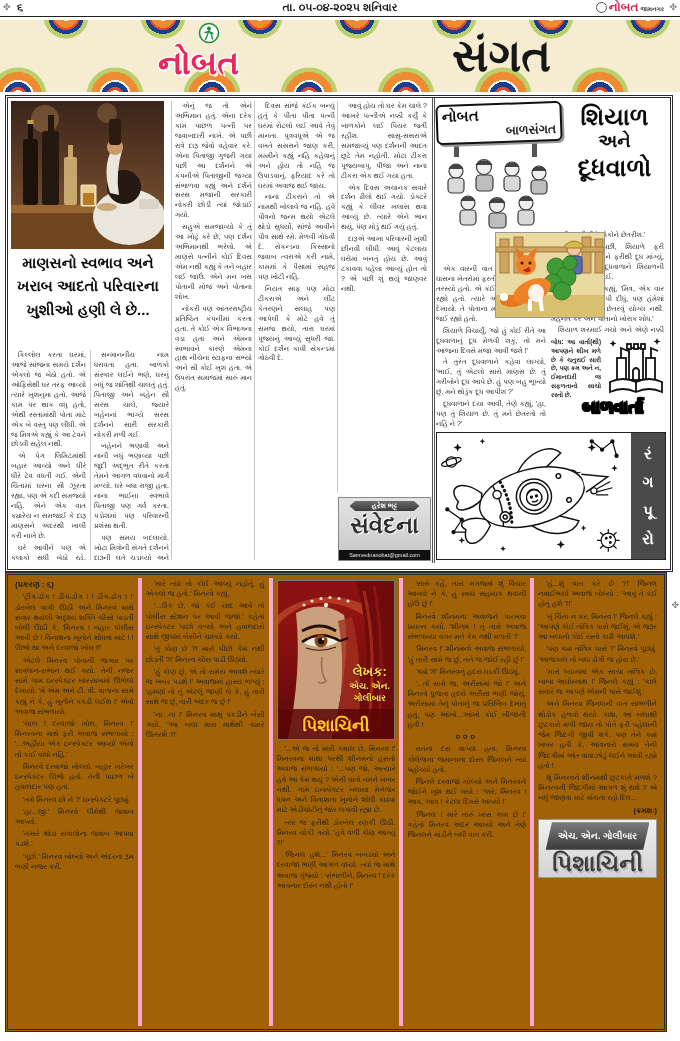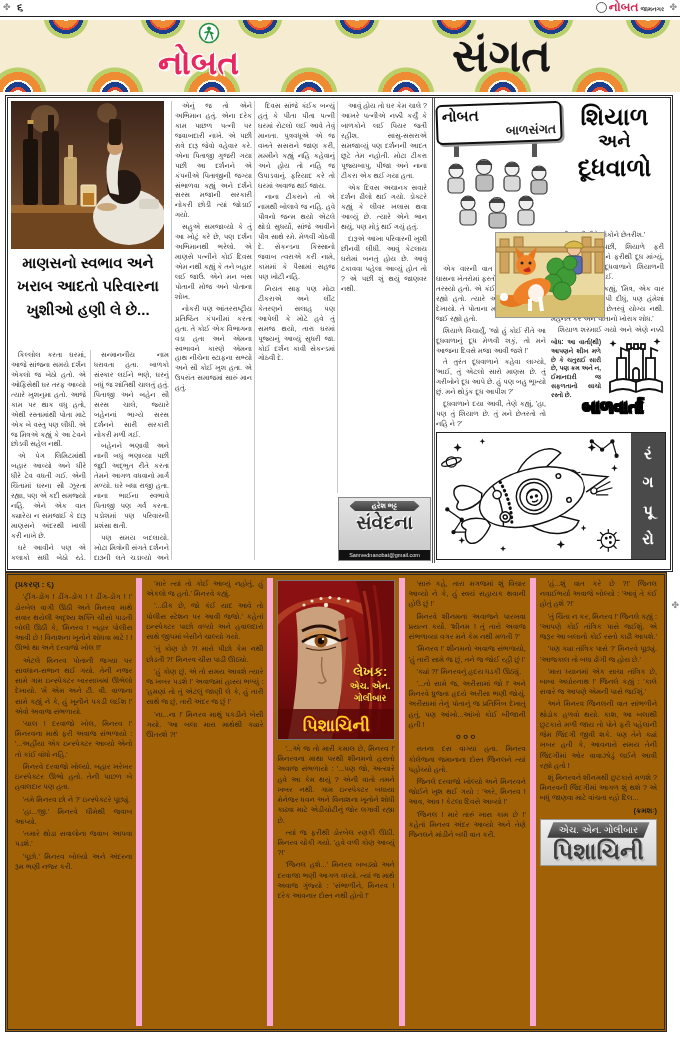--- a/index.html
+++ b/index.html
@@ -45,21 +45,21 @@
   .c1{left:3px;top:252px;width:75px;height:210px;}
   .c2{left:82px;top:252px;width:75px;height:210px;border-left:1px solid #c9c9c9;padding-left:3px;}
   .c3{left:163px;top:3px;width:77px;height:459px;border-left:1px solid #c9c9c9;padding-left:3px;}
   .c4{left:246px;top:3px;width:77px;height:459px;border-left:1px solid #c9c9c9;padding-left:3px;}
   .c5{left:329px;top:3px;width:86px;height:392px;border-left:1px solid #c9c9c9;padding-left:3px;}
   
   .samvedna{position:absolute;left:330px;top:399px;width:91px;height:62px;background:linear-gradient(#e3e3e3,#c7c7c7);
      border:1px solid #888;text-align:center;overflow:hidden;}
   .sv-author{margin:3px auto 0;width:70px;background:linear-gradient(#6a6a6a,#3c3c3c);color:#fff;font-size:7px;
      font-weight:bold;padding:1px 0;clip-path:polygon(8% 0,92% 0,100% 50%,92% 100%,8% 100%,0 50%);}
-  .sv-title{font-size:19px;font-weight:bold;color:#2e2e2e;line-height:1.25;
+  .sv-title{font-size:23px;font-weight:bold;color:#2e2e2e;line-height:1.25;
      text-shadow:1px 1px 0 #fff,-1px -1px 0 #fff;}
   .sv-mail{position:absolute;bottom:0;left:0;right:0;background:#111;color:#e8e8e8;font-size:5.5px;padding:2px 0;}
   
   .foxzone{position:absolute;left:424px;top:0;width:232px;height:465px;border-left:3px double #555;padding-left:3px;}
   .kids{position:absolute;left:1px;top:5px;width:124px;}
   .board{width:114px;background:#fff;border:2.5px solid #111;border-radius:6px;transform:rotate(-2deg);
      padding:2px 4px;box-shadow:2px 2px 0 #999;}
   .b1{font-size:15px;font-weight:bold;color:#111;line-height:1.1;}
   .b2{font-size:12.5px;font-weight:bold;color:#222;text-align:right;line-height:1.2;}
   .ftitle{position:absolute;left:128px;top:4px;width:103px;text-align:center;}
@@ -76,47 +76,48 @@
   .bvlabel{position:absolute;left:126px;top:300px;width:104px;text-align:center;font-size:17px;font-weight:bold;
      color:#0c4a6e;-webkit-text-stroke:1.1px #000;text-shadow:1px 1px 0 #000,-1px -1px 0 #000,1px -1px 0 #000,-1px 1px 0 #000;}
   .rangbox{position:absolute;left:1px;top:334px;width:228px;height:126px;border:1.5px solid #222;display:flex;background:#fff;}
   .rangbox svg{flex:1;}
   .rangstrip{width:34px;background:#4a4a4a;display:flex;flex-direction:column;justify-content:space-evenly;align-items:center;}
   .rangstrip .para{margin:0;text-indent:0;color:#fff;font-size:15px;font-weight:bold;line-height:1;}
   
   .bsec{position:absolute;left:5px;top:572px;width:662px;height:460px;border:3px double #2a2a2a;background:#a16207;
      display:flex;padding:3px;box-sizing:border-box;}
   .ncol{flex:1;padding:1px 4px;font-size:7.2px;line-height:1.42;text-align:justify;overflow:hidden;}
-  .ncol + .ncol{border-left:6px solid #f9a8d4;}
+  .ncol + .ncol{border-left:4px solid #f9a8d4;}
   .nbody .para{margin:0 0 2px;text-indent:8px;}
   .nbody .para.mid{text-align:center;text-indent:0;letter-spacing:3px;font-weight:bold;}
   .chapter{font-weight:bold;font-size:8px;margin-bottom:2px;}
   .cont{text-align:right;font-weight:bold;font-size:7.5px;margin:2px 0;}
   
   .cover{position:relative;width:116px;height:158px;margin:1px auto 4px;border:1px solid #777;overflow:hidden;}
   .cv-writer{position:absolute;right:4px;top:82px;text-align:center;color:#ffe24a;font-weight:bold;
      text-shadow:1px 1px 1px #4d0606;}
   .cvl{font-size:13px;}
   .cvlines .para{margin:0;text-indent:0;font-size:9px;line-height:1.25;}
   .cv-title{position:absolute;left:0;right:0;bottom:1px;text-align:center;font-size:17px;font-weight:bold;
      color:#ffd21f;text-shadow:1.5px 1.5px 0 #7a0b0b,-1px -1px 0 #7a0b0b,1px -1px 0 #7a0b0b,-1px 1px 0 #7a0b0b;}
   
   .banner{margin-top:3px;border:1px solid #999;background:linear-gradient(#efefef,#d4d4d4);padding:2px 2px 1px;text-align:center;}
-  .bn-rib{margin:0 auto;width:92%;background:linear-gradient(#7d7d7d,#383838);color:#fff;font-size:9.5px;font-weight:normal;
-     padding:1px 0;clip-path:polygon(6% 0,100% 0,94% 100%,0 100%);}
+  .bn-rib{margin:0 auto;width:92%;background:linear-gradient(#7d7d7d,#383838);color:#fff;font-size:9.5px;font-weight:bold;
+     padding:7px 0;clip-path:polygon(6% 0,100% 0,94% 100%,0 100%);}
   .bn-title{font-size:23px;font-weight:bold;color:#3d3d3d;line-height:1.15;text-shadow:1.5px 1.5px 0 #b9b9b9;}
 </style>
 </head>
 <body>
 
 <div class="page">
 
   <div class="topbar">
     <span class="crop" style="left:3px;top:2px;">✤</span>
     <span class="pageno">૬</span>
+    <div class="tdate">તા. ૦૫-૦૪-૨૦૨૫ શનિવાર</div>
     <div class="brand">
       <span class="emb"></span>
       <span class="bname">નોબત</span>
       <span class="bcity">જામનગર</span>
     </div>
     <span class="crop" style="right:3px;top:2px;">✤</span>
   </div>
 
   <div class="masthead">
     <svg class="dancer" width="22" height="22" viewBox="0 0 22 22">

